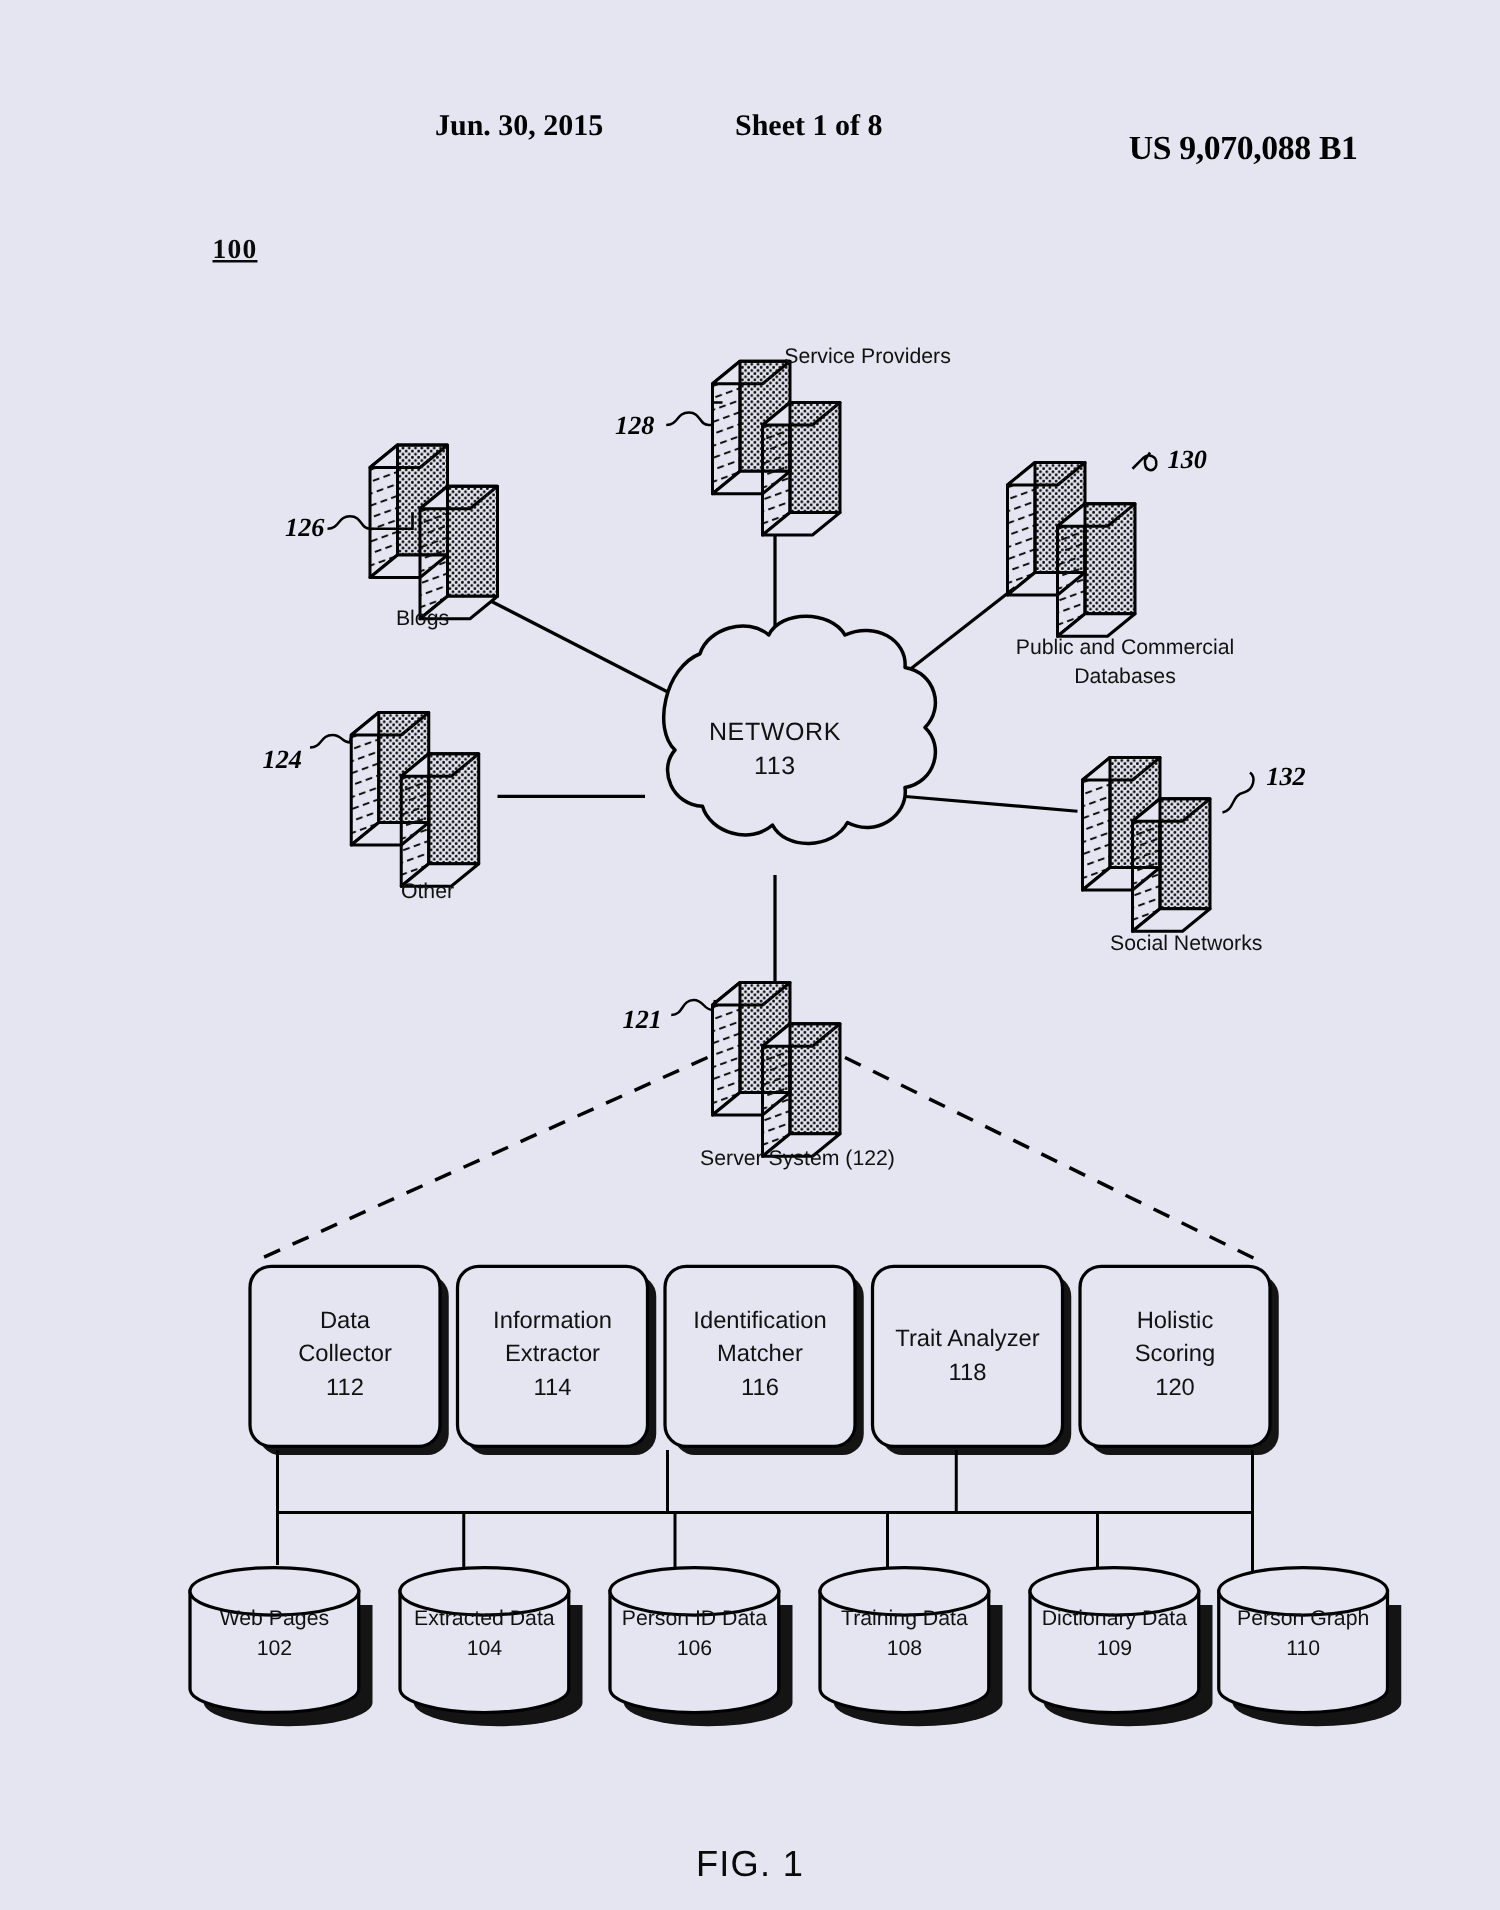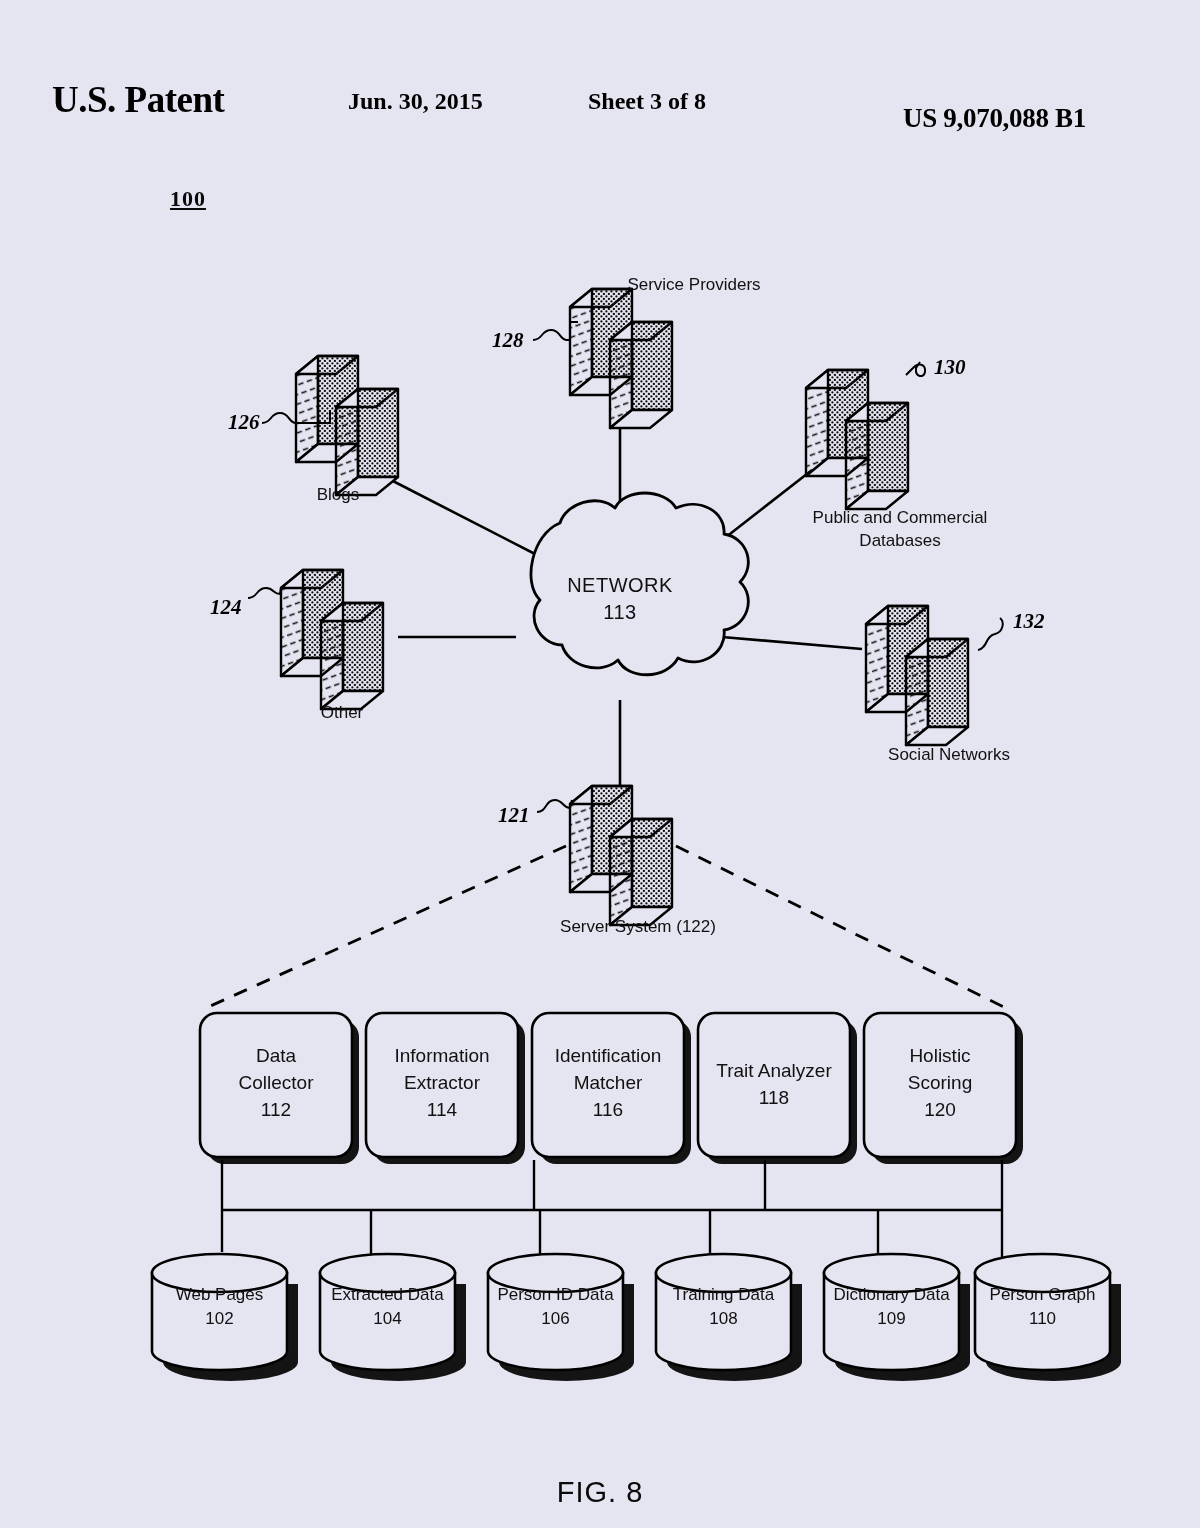--- a/index.html
+++ b/index.html
@@ -91,23 +91,22 @@
     font-family: "Liberation Sans", sans-serif;
     font-size: 20px;
     fill: #111;
     letter-spacing: 0.5px;
   }
 </style>
 </head>
 <body>
 
 <div id="patent-header">
-  <span class="hdr-item" id="hdr-uspatent">U.S. Patent</span>
   <span class="hdr-item" id="hdr-date">Jun. 30, 2015</span>
-  <span class="hdr-item" id="hdr-sheet">Sheet 3 of 8</span>
+  <span class="hdr-item" id="hdr-sheet">Sheet 1 of 8</span>
   <span class="hdr-item" id="hdr-number">US 9,070,088 B1</span>
 </div>
 
 <div id="fig-ref-100">100</div>
 
 <svg id="figure-canvas" viewBox="0 0 1200 1528">
 
   <defs>
 
     <pattern id="pat-slant" width="9" height="9" patternUnits="userSpaceOnUse" patternTransform="rotate(-20)">
@@ -331,13 +330,13 @@
       <path d="M 975 1273 h 135 v 78 a 67.5 19 0 0 1 -135 0 z" fill="#141414" transform="translate(11,11)"></path>
       <path d="M 975 1273 h 135 v 78 a 67.5 19 0 0 1 -135 0 z" fill="#e5e5f1" stroke="#000" stroke-width="2.6"></path>
       <ellipse cx="1042.5" cy="1273" rx="67.5" ry="19" fill="#e5e5f1" stroke="#000" stroke-width="2.6"></ellipse>
       <text class="cyl-text" x="1042.5" y="1300" text-anchor="middle">Person Graph</text>
       <text class="cyl-text" x="1042.5" y="1324" text-anchor="middle">110</text>
     </g>
   </g>
 
 </svg>
 
-<div id="fig-caption">FIG. 8</div>
+<div id="fig-caption">FIG. 1</div>
 
 </body></html>

